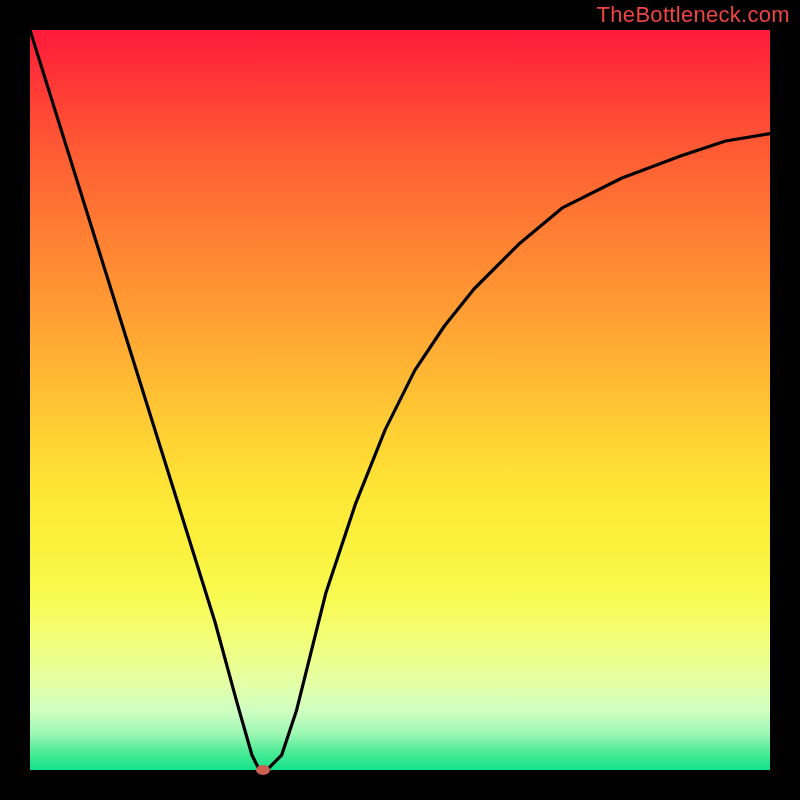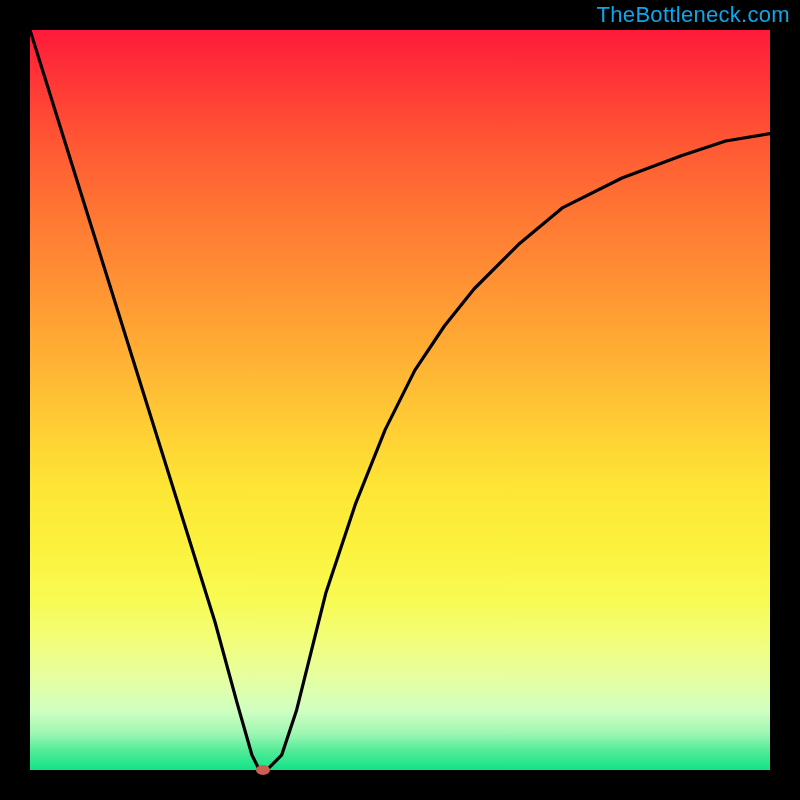--- a/index.html
+++ b/index.html
@@ -14,21 +14,21 @@
   .frame {
     position: relative;
     width: 800px;
     height: 800px;
     background: #000;
   }
   .watermark {
     position: absolute;
     top: 2px;
     right: 10px;
-    color: #0ea5e9;
+    color: #ef4444;
     font-size: 22px;
     font-weight: 500;
     letter-spacing: 0.3px;
     z-index: 5;
     user-select: none;
   }
   .plot-outer {
     position: absolute;
     left: 30px;
     top: 30px;

